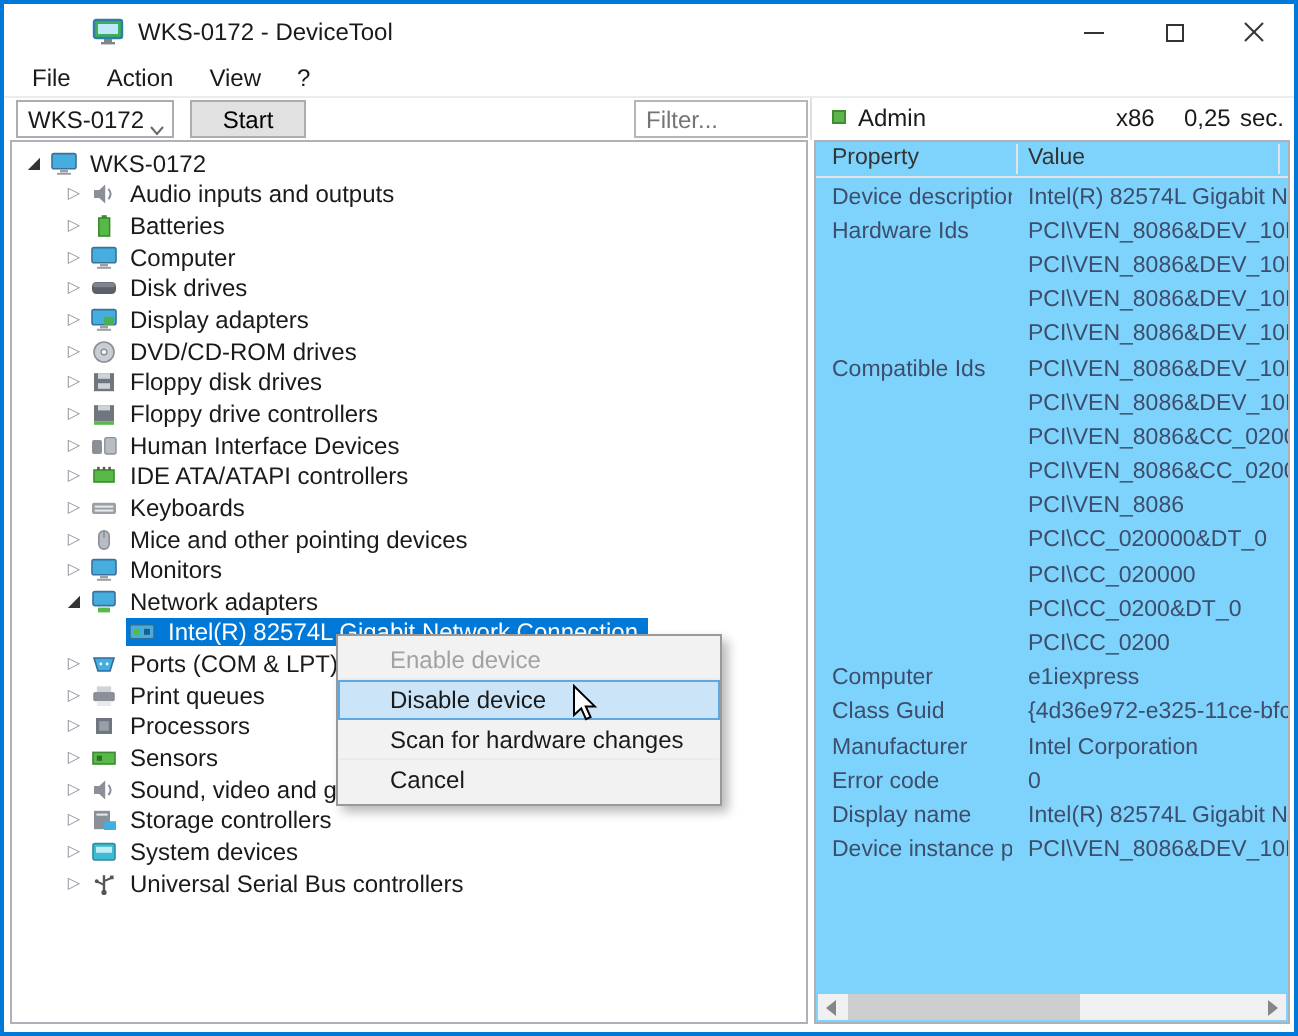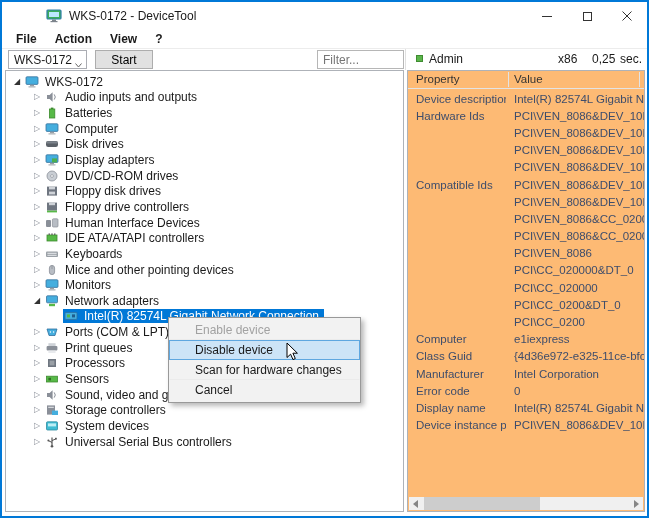--- a/index.html
+++ b/index.html
@@ -12,40 +12,40 @@
   
   .titlebar{position:absolute;left:0;top:0;width:645px;height:28px;display:flex;align-items:center;background:#fff;padding-left:36px;}
   .titlebar .appicon{margin-left:8px;width:16px;height:14px;flex:0 0 auto;}
   .titlebar .title{margin-left:7px;font-size:12px;}
   .wincontrols{position:absolute;right:0;top:0;height:28px;display:flex;}
   .winbtn{width:40px;height:28px;display:flex;align-items:center;justify-content:center;}
   .glyph-min{width:10px;height:0;border-bottom:1px solid #333;}
   .glyph-max{width:9px;height:9px;border:1px solid #333;}
   
   .menubar{position:absolute;left:0;top:28px;width:645px;height:19px;display:flex;align-items:center;
-    font-size:12px;border-bottom:1px solid #ececec;background:#fff;padding-left:5px;font-weight:bold;}
+    font-size:12px;border-bottom:1px solid #ececec;background:#fff;padding-left:5px;}
   .menubar .mitem{padding:0 9px;height:19px;display:flex;align-items:center;}
   
   .toolbar{position:absolute;left:0;top:47px;width:645px;height:21px;background:#fff;font-size:12px;}
   .combo{position:absolute;left:6px;top:1px;width:79px;height:19px;border:1px solid #abadb3;background:#fff;
     display:flex;align-items:center;padding-left:5px;font-size:12px;}
   .combo .chev{position:absolute;right:4px;top:6px;width:7px;height:5px;}
   .btn-start{position:absolute;left:93px;top:1px;width:58px;height:19px;background:#e1e1e1;border:1px solid #adadad;
     font-size:12px;display:flex;align-items:center;justify-content:center;}
   .filter{position:absolute;left:315px;top:1px;width:87px;height:19px;border:1px solid #b6b6b6;background:#fff;
     font-size:12px;color:#9b9b9b;padding:0 5px;font-family:"Liberation Sans",sans-serif;}
   .tb-divider{position:absolute;left:403px;top:0;width:1px;height:21px;background:#e0e0e0;}
   .led{position:absolute;left:414px;top:6px;width:7px;height:7px;background:#5bb54b;border:1px solid #3f8c31;}
   .status-user{position:absolute;left:427px;top:3px;font-size:12px;}
   .status-arch{position:absolute;left:556px;top:3px;font-size:12px;}
   .status-time{position:absolute;left:590px;top:3px;font-size:12px;}
   .status-unit{position:absolute;left:618px;top:3px;font-size:12px;}
   
   .tree-pane{position:absolute;left:3px;top:68px;width:399px;height:442px;border:1px solid #aeb2b8;background:#fff;overflow:hidden;}
-  .prop-pane{position:absolute;left:405px;top:68px;width:238px;height:442px;border:1px solid #aeb2b8;background:#fdba74;overflow:hidden;}
+  .prop-pane{position:absolute;left:405px;top:68px;width:238px;height:442px;border:1px solid #aeb2b8;background:#7dd3fc;overflow:hidden;}
   
   .tree{position:absolute;left:0;top:3px;width:100%;font-size:12px;}
   .trow{height:15.65px;display:flex;align-items:center;white-space:nowrap;}
   .arrowbox{width:12px;flex:0 0 12px;text-align:center;font-size:8px;line-height:8px;}
   .arrow-col{color:#8a8f98;}
   .arrow-exp{color:#333;}
   .ticon{width:14px;height:12px;flex:0 0 14px;margin:0 4px 0 2px;display:flex;align-items:center;}
   .tlabel{padding:0 2px;}
   .selwrap{display:flex;align-items:center;background:#0078d7;color:#fff;height:14px;padding-right:3px;}
   .selwrap .ticon{margin-left:1px;}

